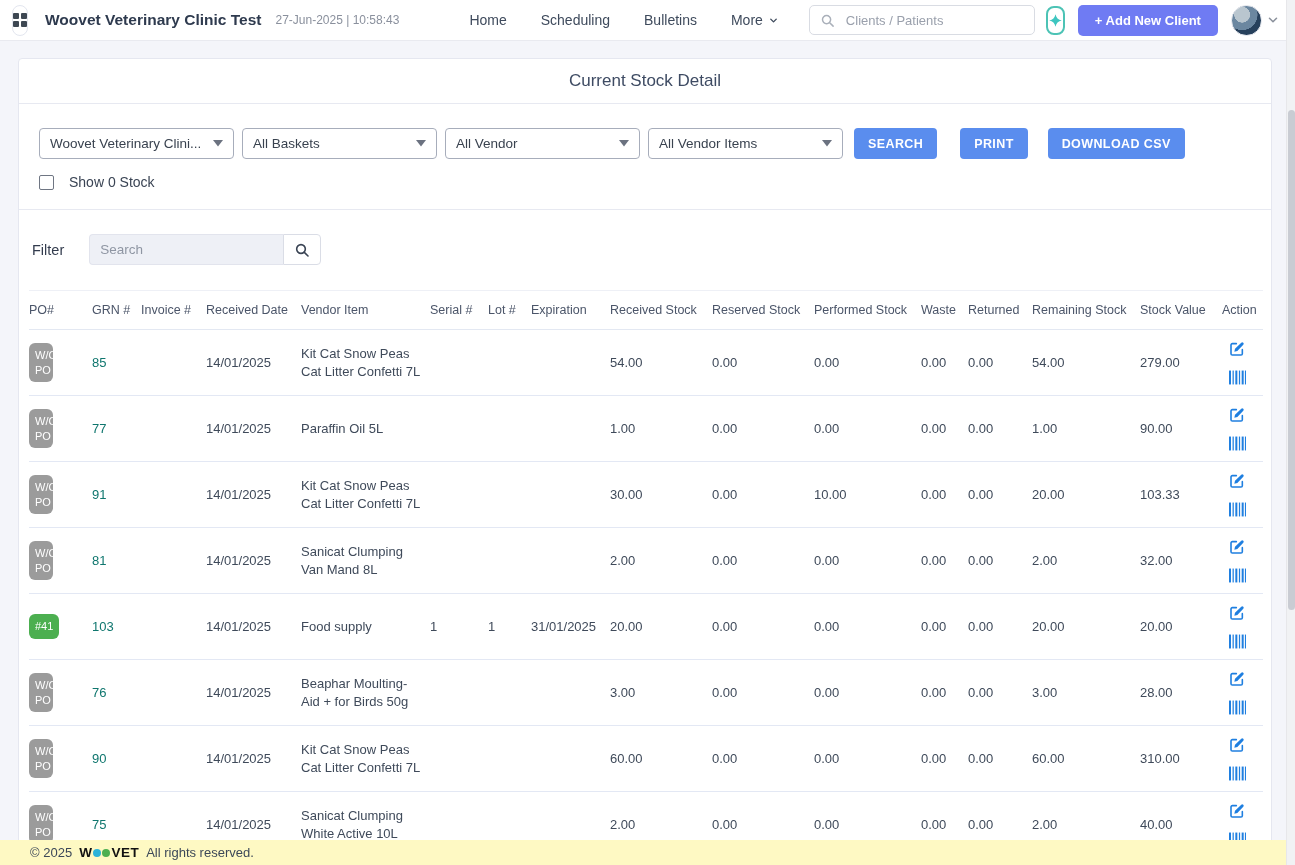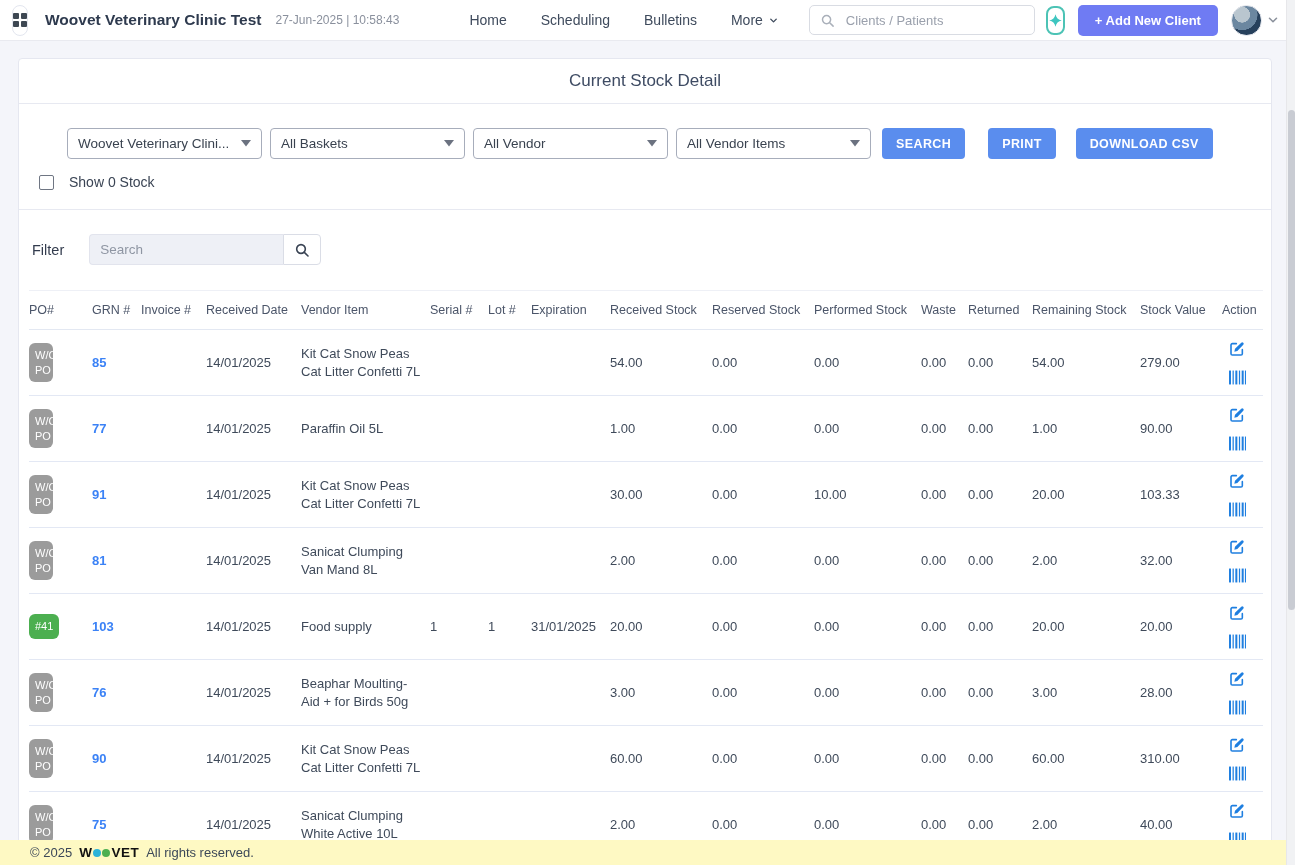--- a/index.html
+++ b/index.html
@@ -36,21 +36,21 @@
   .hdr-chev{margin-left:4px;cursor:pointer;display:flex;align-items:center;}
   .logo{margin-left:10px;line-height:12px;font-weight:800;color:#121212;font-size:14px;letter-spacing:.5px;cursor:default;}
   .logo .dot{display:inline-block;width:9px;height:9px;border-radius:50%;margin:0 0 0 1px;}
   .logo .row2{letter-spacing:1px;}
   
   .card{margin:17px 23px 0 18px;background:#fff;border:1px solid #e5e7f0;border-radius:4px;
     height:790px;overflow:hidden;}
   .card-title-row{padding:12px 21px;border-bottom:1px solid #e7e9f1;}
   .page-title{font-size:17px;font-weight:500;color:#3e4b63;margin:0;text-align:center;}
   .filters{padding:24px 20px 19px;border-bottom:1px solid #e7e9f1;}
-  .selects-row{display:flex;align-items:flex-start;margin-left:28px;}
+  .selects-row{display:flex;align-items:flex-start;}
   .sel{width:195px;height:31px;border:1px solid #a7adbb;border-radius:4px;background:#fff;
     display:flex;align-items:center;justify-content:space-between;padding:0 10px;margin-right:8px;
     font-size:13.5px;color:#39424f;cursor:pointer;white-space:nowrap;overflow:hidden;}
   .sel span{overflow:hidden;text-overflow:ellipsis;}
   .btn{height:31px;border:none;border-radius:4px;background:#5a8dee;color:#fff;font-weight:700;
     font-size:12.5px;letter-spacing:.4px;padding:0 14px;cursor:pointer;font-family:inherit;white-space:nowrap;}
   .btn.search{margin-left:3px;}
   .btn.print{margin-left:23px;}
   .btn.dl{margin-left:20px;}
   .show0{margin-top:15px;display:flex;align-items:center;gap:15px;cursor:pointer;width:max-content;}
@@ -63,21 +63,21 @@
   .filter-input{width:194px;height:31px;background:#eef0f6;border:1px solid #e2e4ed;border-right:none;
     border-radius:4px 0 0 4px;padding:0 10px;font-size:13.5px;color:#39424f;outline:none;font-family:inherit;}
   .filter-input::placeholder{color:#8f96a3;}
   .mag-btn{width:38px;height:31px;background:#fff;border:1px solid #dadde6;border-radius:0 4px 4px 0;
     display:grid;place-items:center;cursor:pointer;padding:0;}
   table{width:1234px;table-layout:fixed;border-collapse:collapse;margin-top:12px;}
   thead th{font-size:12.5px;color:#4b5569;font-weight:500;text-align:left;
     padding:12px 6px 12px 0;border-top:1px solid #eef0f6;border-bottom:1px solid #e3e8f2;}
   tbody td{font-size:13px;color:#3f4a5a;padding:8px 8px 8px 0;border-bottom:1px solid #e3e8f4;
     vertical-align:middle;height:66px;line-height:1.35;}
-  .grn-link{color:#3b82f6;cursor:pointer;font-weight:bold;}
+  .grn-link{color:#0f766e;cursor:pointer;}
   .badge{display:inline-block;border-radius:6px;color:#fff;font-size:11px;font-weight:500;
     line-height:1.3;padding:5px 6px;text-align:center;}
   .badge-gray{background:#9b9b9b;width:24px;}
   .badge-green{background:#4caf50;}
   .act{display:flex;flex-direction:column;gap:13px;align-items:flex-start;padding-left:7px;}
   .icon-btn{background:none;border:none;padding:0;cursor:pointer;line-height:0;}
   
   .footer{position:fixed;left:0;right:9px;bottom:0;height:25px;background:#fef9c3;
     display:flex;align-items:center;padding-left:30px;font-size:13px;color:#3c4858;gap:7px;z-index:5;}
   .footer .mini-logo{font-weight:800;color:#121212;font-size:13.5px;letter-spacing:.5px;display:flex;align-items:center;}

